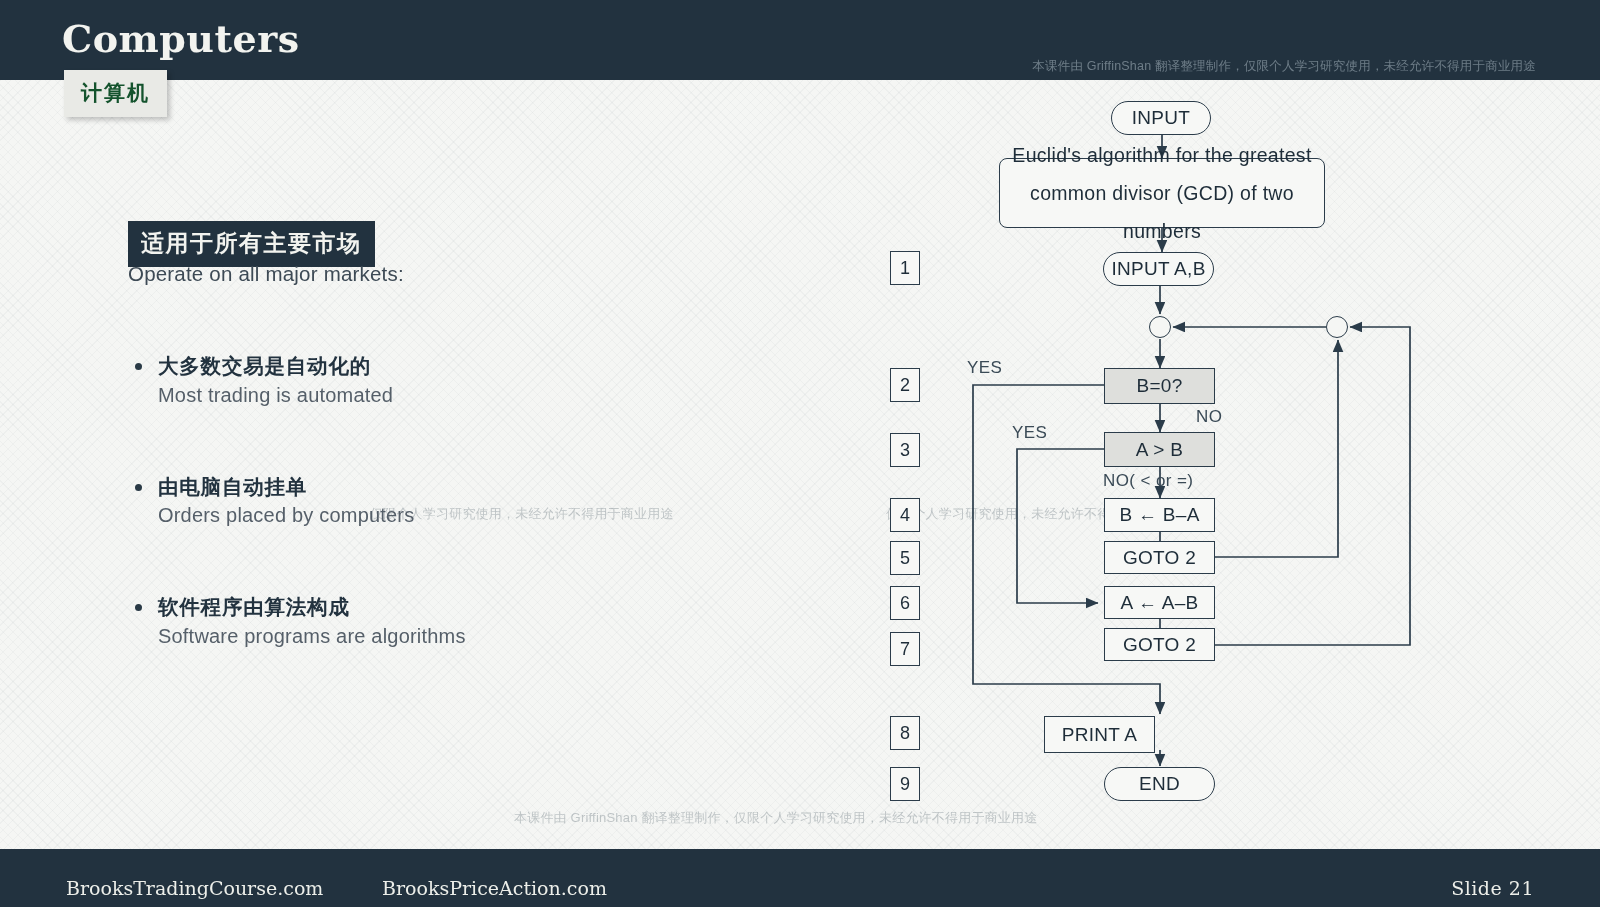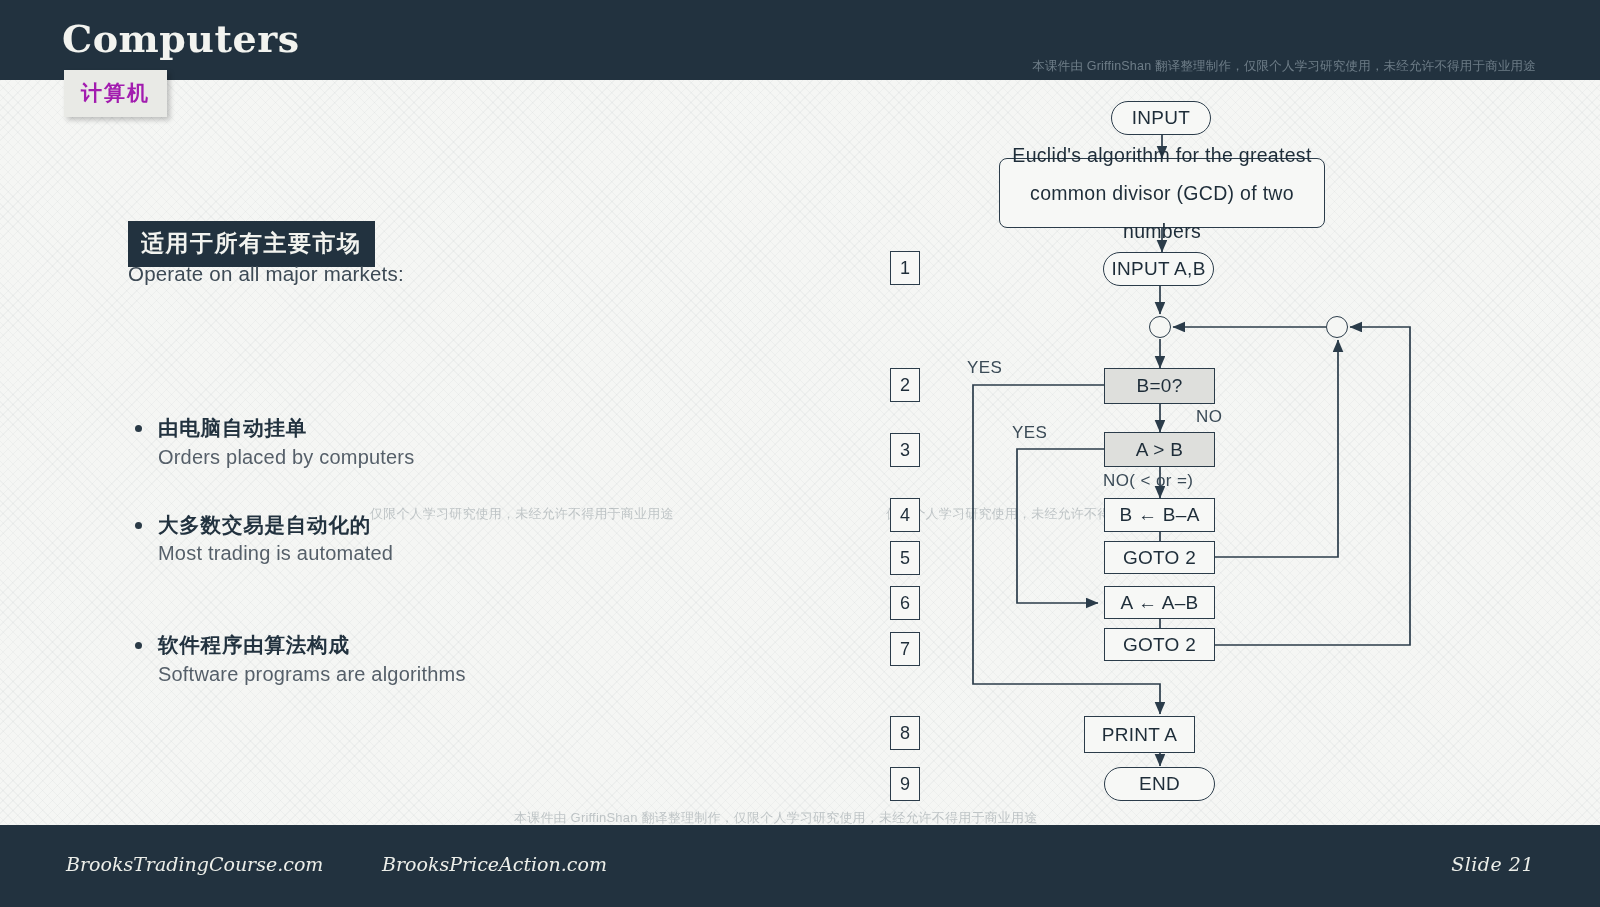--- a/index.html
+++ b/index.html
@@ -45,21 +45,21 @@
     font-size: 12.5px;
     color: #6e7d88;
     white-space: nowrap;
     letter-spacing: .2px;
   }
   .cn-badge {
     position: absolute;
     left: 64px; top: 70px;
     padding: 9px 17px 10px 17px;
     background: #e9eae6;
-    color: #a21caf;
+    color: #14532d;
     font-size: 21px;
     font-weight: bold;
     letter-spacing: 2px;
     box-shadow: 3px 3px 5px rgba(0,0,0,.22);
     z-index: 5;
   }
 
   
   .sect-badge {
     position: absolute;
@@ -159,26 +159,25 @@
     font-size: 17px;
     color: #3a4a56;
     letter-spacing: .4px;
     white-space: nowrap;
   }
 
   
   .footer {
     position: absolute;
     left: 0; bottom: 0;
-    width: 1600px; height: 82px;
+    width: 1600px; height: 58px;
     background: #22323f;
     color: #eceee9;
     font-family: "DejaVu Serif", "Liberation Serif", serif;
     font-size: 19px;
-    font-style: italic;
   }
   .footer span { position: absolute; top: 28px; white-space: nowrap; }
   .f1 { left: 66px; }
   .f2 { left: 382px; }
   .f3 { left: 664px; }
   .f4 { right: 66px; letter-spacing: .5px; }
 </style>
 </head>
 <body>
 
@@ -191,32 +190,32 @@
   <div class="cn-badge">计算机</div>
 
   <div class="wm-line wm-a">仅限个人学习研究使用，未经允许不得用于商业用途</div>
   <div class="wm-line wm-b">仅限个人学习研究使用，未经允许不得用于商业用途</div>
   <div class="wm-line wm-c">本课件由 GriffinShan 翻译整理制作，仅限个人学习研究使用，未经允许不得用于商业用途</div>
 
   <div class="sect-badge">适用于所有主要市场</div>
   <div class="sect-sub">Operate on all major markets:</div>
 
   <div class="bullets">
-    <div class="bullet" style="margin-top:62px;">
-      <span class="dot"></span>
-      <div class="cn">由电脑自动挂单</div>
-      <div class="en">Orders placed by computers</div>
-    </div>
     <div class="bullet">
       <span class="dot"></span>
       <div class="cn">大多数交易是自动化的</div>
       <div class="en">Most trading is automated</div>
     </div>
     <div class="bullet" style="margin-top:62px;">
       <span class="dot"></span>
+      <div class="cn">由电脑自动挂单</div>
+      <div class="en">Orders placed by computers</div>
+    </div>
+    <div class="bullet" style="margin-top:62px;">
+      <span class="dot"></span>
       <div class="cn">软件程序由算法构成</div>
       <div class="en">Software programs are algorithms</div>
     </div>
   </div>
 
   <div id="flow">
 
     <svg width="1600" height="907" style="position:absolute;left:0;top:0;">
       <defs>
         <marker id="ah" markerWidth="9" markerHeight="9" refX="7.2" refY="3.2" orient="auto">
@@ -272,21 +271,21 @@
     <div class="node shaded" style="left:1104px; top:432px; width:111px; height:35px;">A &gt; B</div>
 
     <div class="node" style="left:1104px; top:498px; width:111px; height:34px;">B ← B–A</div>
 
     <div class="node" style="left:1104px; top:541px; width:111px; height:33px;">GOTO 2</div>
 
     <div class="node" style="left:1104px; top:586px; width:111px; height:33px;">A ← A–B</div>
 
     <div class="node" style="left:1104px; top:628px; width:111px; height:33px;">GOTO 2</div>
 
-    <div class="node" style="left:1084px; top:716px; width:111px; height:37px;">PRINT A</div>
+    <div class="node" style="left:1044px; top:716px; width:111px; height:37px;">PRINT A</div>
 
     <div class="node rounded" style="left:1104px; top:767px; width:111px; height:34px;">END</div>
 
     <div class="edge-label" style="left:967px; top:358px;">YES</div>
     <div class="edge-label" style="left:1196px; top:407px;">NO</div>
     <div class="edge-label" style="left:1012px; top:423px;">YES</div>
     <div class="edge-label" style="left:1103px; top:471px;">NO( &lt; or =)</div>
 
     <div class="stepbox" style="left:890px; top:251px;">1</div>
     <div class="stepbox" style="left:890px; top:368px;">2</div>

